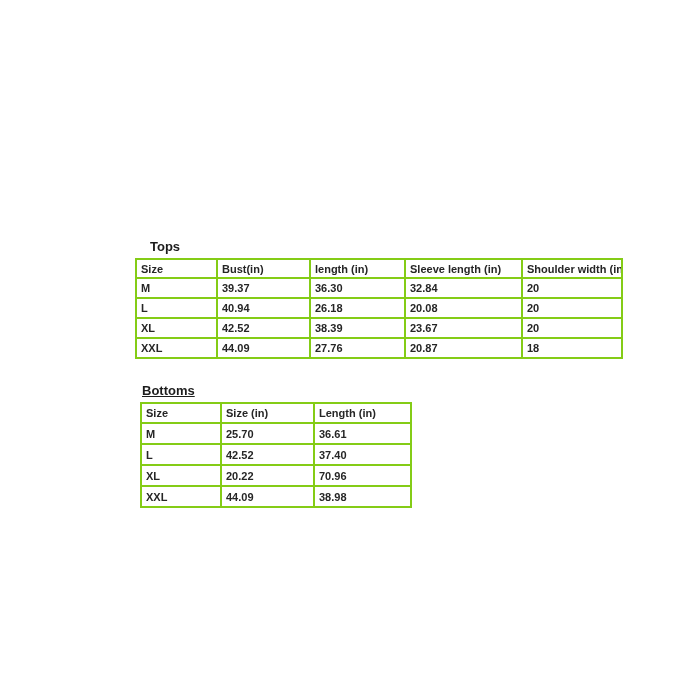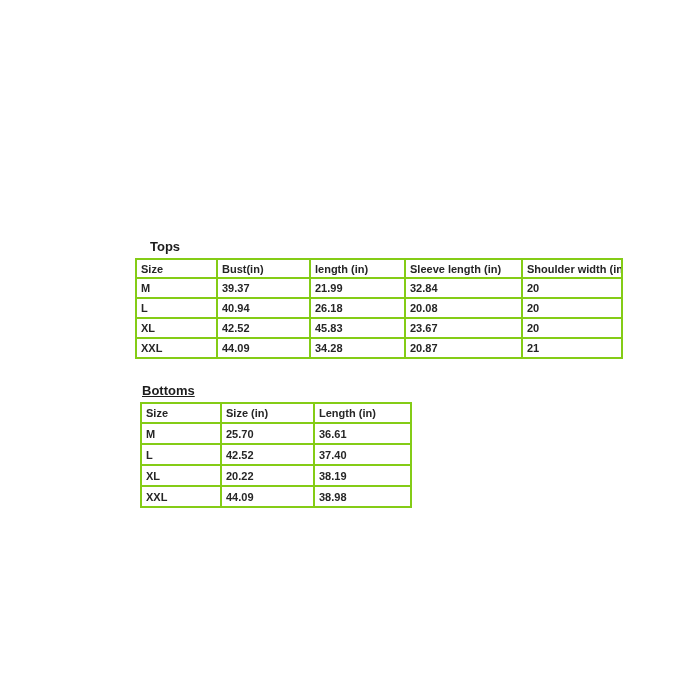--- a/index.html
+++ b/index.html
@@ -69,44 +69,44 @@
       <th>Bust(in)</th>
       <th>length (in)</th>
       <th>Sleeve length (in)</th>
       <th>Shoulder width (in)</th>
     </tr>
   </thead>
   <tbody>
     <tr>
       <td>M</td>
       <td>39.37</td>
-      <td>21.99</td>
+      <td>36.30</td>
       <td>32.84</td>
       <td>20</td>
     </tr>
     <tr>
       <td>L</td>
       <td>40.94</td>
       <td>26.18</td>
       <td>20.08</td>
       <td>20</td>
     </tr>
     <tr>
       <td>XL</td>
       <td>42.52</td>
-      <td>45.83</td>
+      <td>38.39</td>
       <td>23.67</td>
       <td>20</td>
     </tr>
     <tr>
       <td>XXL</td>
       <td>44.09</td>
-      <td>34.28</td>
+      <td>27.76</td>
       <td>20.87</td>
-      <td>21</td>
+      <td>18</td>
     </tr>
   </tbody>
 </table>
 
 <div class="section-title" id="bottoms-title">Bottoms</div>
 
 <table class="size-table" id="bottoms-table">
   <colgroup>
     <col style="width:80px">
     <col style="width:93px">
@@ -126,21 +126,21 @@
       <td>36.61</td>
     </tr>
     <tr>
       <td>L</td>
       <td>42.52</td>
       <td>37.40</td>
     </tr>
     <tr>
       <td>XL</td>
       <td>20.22</td>
-      <td>38.19</td>
+      <td>70.96</td>
     </tr>
     <tr>
       <td>XXL</td>
       <td>44.09</td>
       <td>38.98</td>
     </tr>
   </tbody>
 </table>
 
 </body></html>

